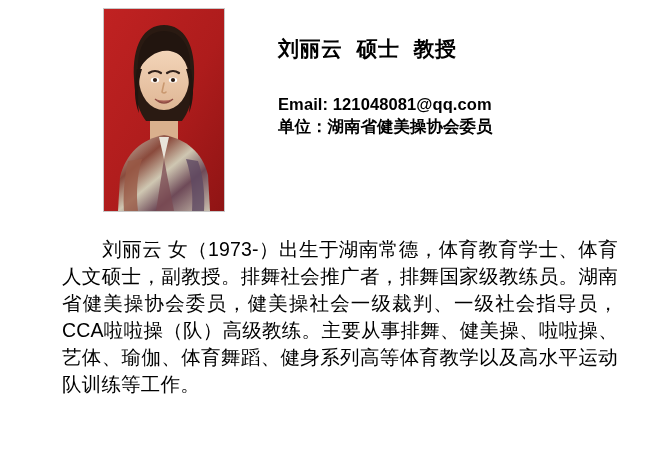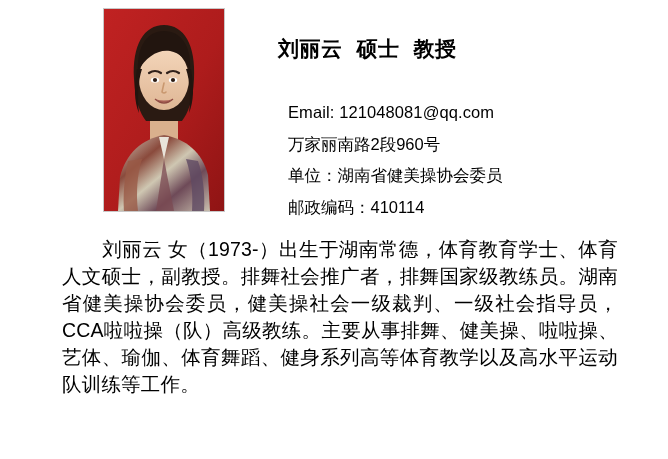--- a/index.html
+++ b/index.html
@@ -49,34 +49,35 @@
     left: 278px;
     top: 36px;
     width: 380px;
   }
   .name-line {
     font-size: 21px;
     font-weight: bold;
     letter-spacing: 0.5px;
     white-space: nowrap;
     line-height: 26px;
-    margin-bottom: 40px;
+    margin-bottom: 32px;
   }
   .name-line .sep {
     display: inline-block;
     width: 14px;
   }
   .contact {
     font-size: 16.5px;
     line-height: 21.5px;
     white-space: nowrap;
   }
   .contact .row {
-    margin: 10px;
+    margin: 0;
     padding: 0;
+    font-weight: bold;
   }
   .contact .email {
     letter-spacing: 0.1px;
   }
 
   
   .bio {
     position: absolute;
     left: 62px;
     top: 236px;
@@ -159,27 +160,21 @@
     <div class="info">
       <div class="name-line">
         <span>刘丽云</span><span class="sep"></span><span>硕士</span><span class="sep"></span><span>教授</span>
       </div>
       <div class="contact">
         <div class="row email">
           <span>Email:</span>
           <span>121048081@qq.com</span>
         </div>
         <div class="row">
-          <span>万家丽南路2段960号</span>
-        </div>
-        <div class="row">
           <span>单位：</span><span>湖南省健美操协会委员</span>
-        </div>
-        <div class="row">
-          <span>邮政编码：</span><span>410114</span>
         </div>
       </div>
     </div>
 
   </div>
 
   <div class="bio"><span class="indent"></span><span>刘丽云 女（1973-）出生于湖南常德，体育教育学士、体育人文硕士，副教授。排舞社会推广者，排舞国家级教练员。湖南省健美操协会委员，健美操社会一级裁判、一级社会指导员，CCA啦啦操（队）高级教练。主要从事排舞、健美操、啦啦操、艺体、瑜伽、体育舞蹈、健身系列高等体育教学以及高水平运动队训练等工作。</span></div>
 
 </div>
 

